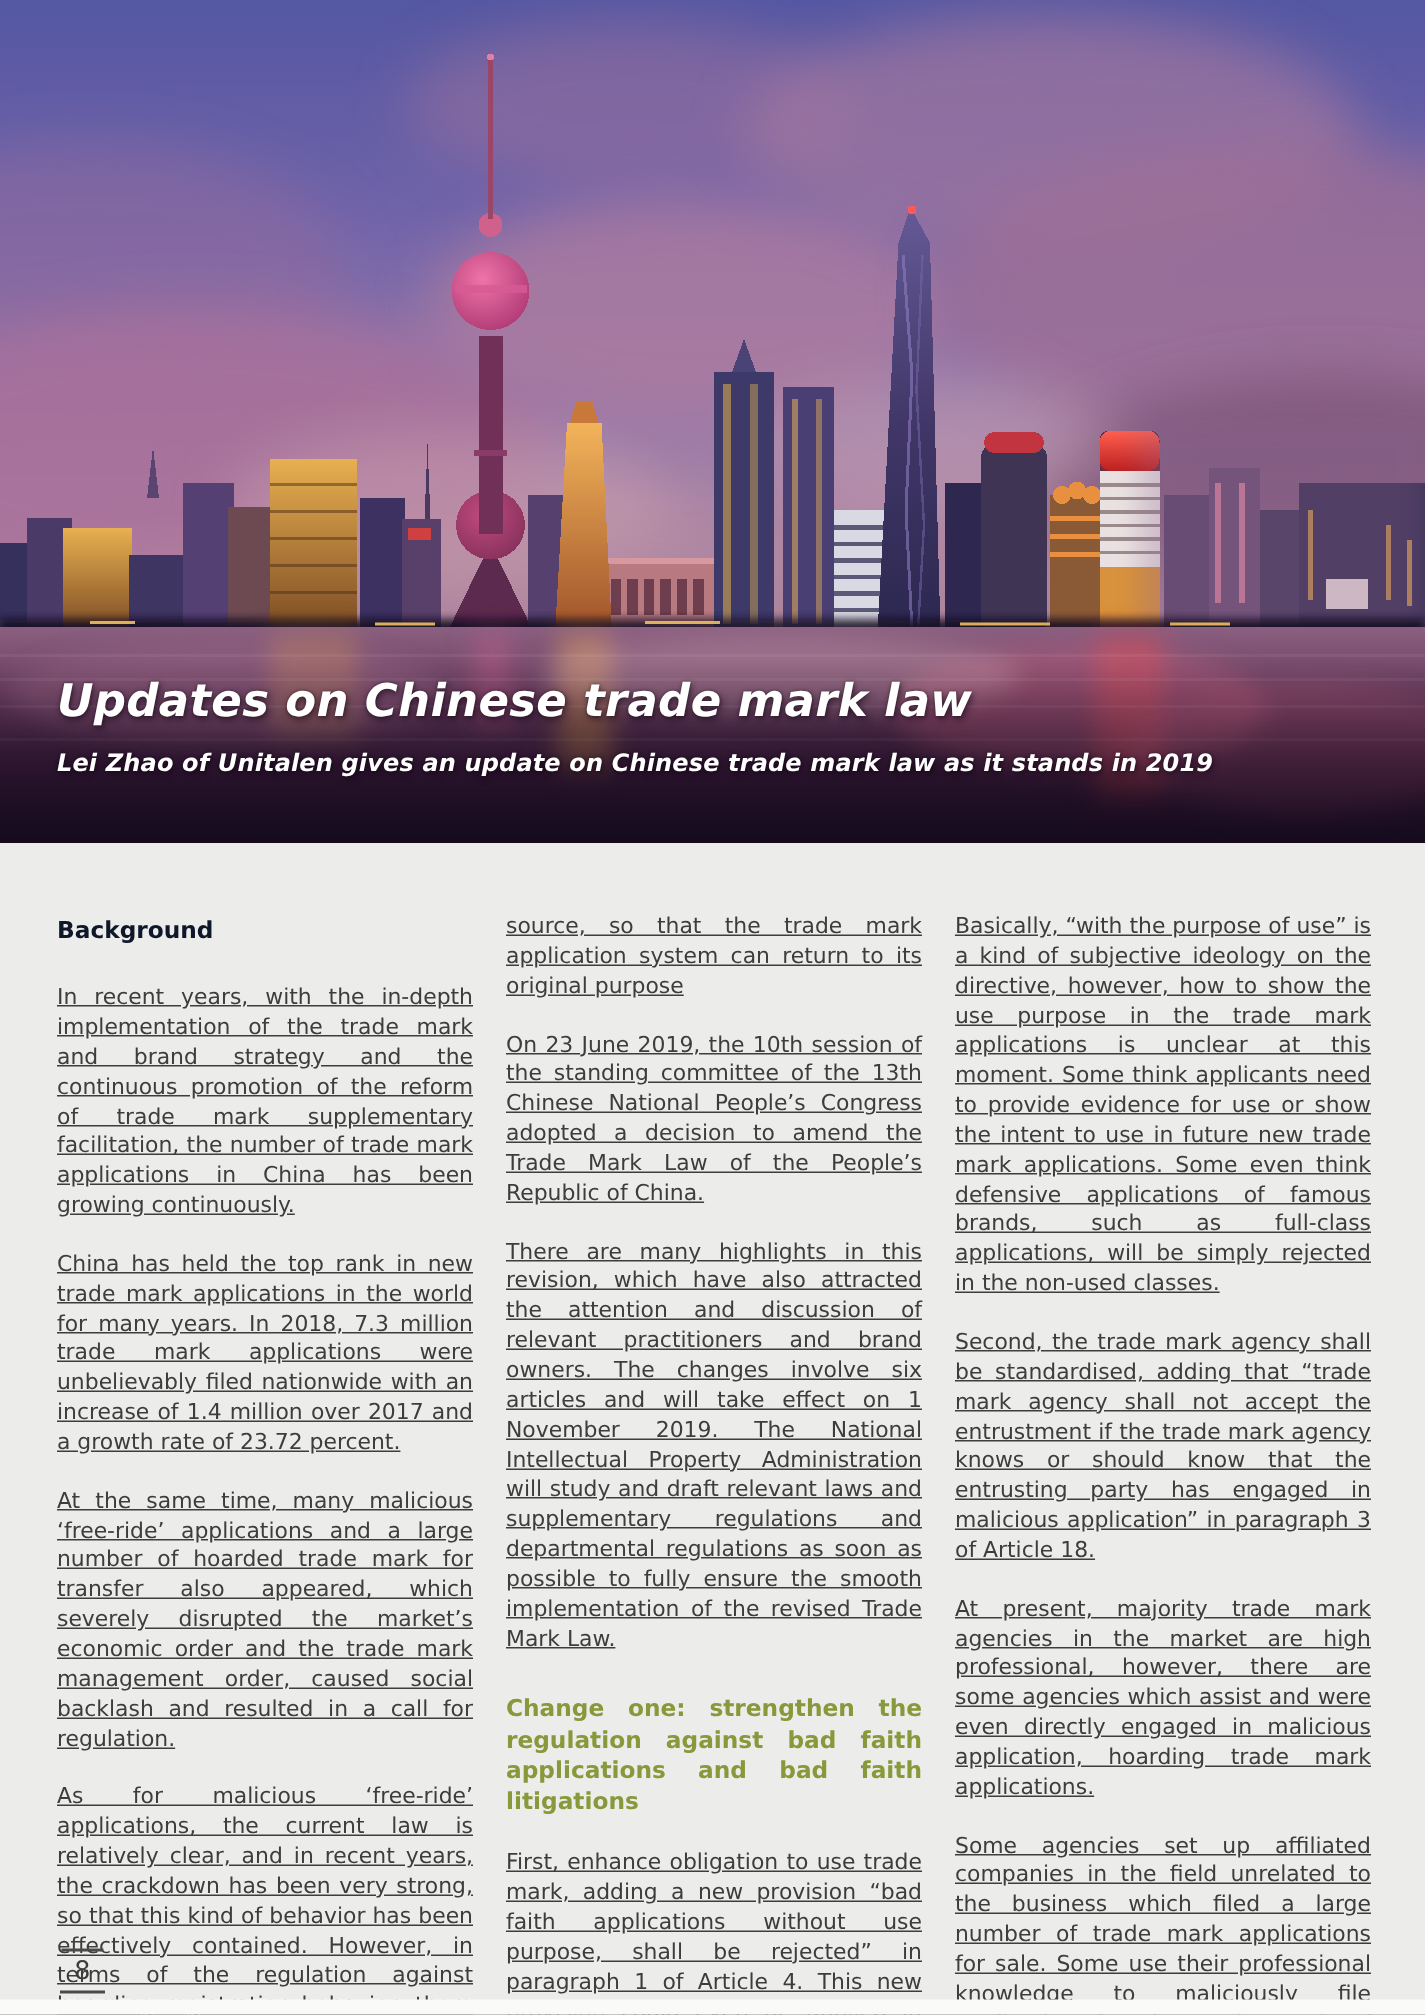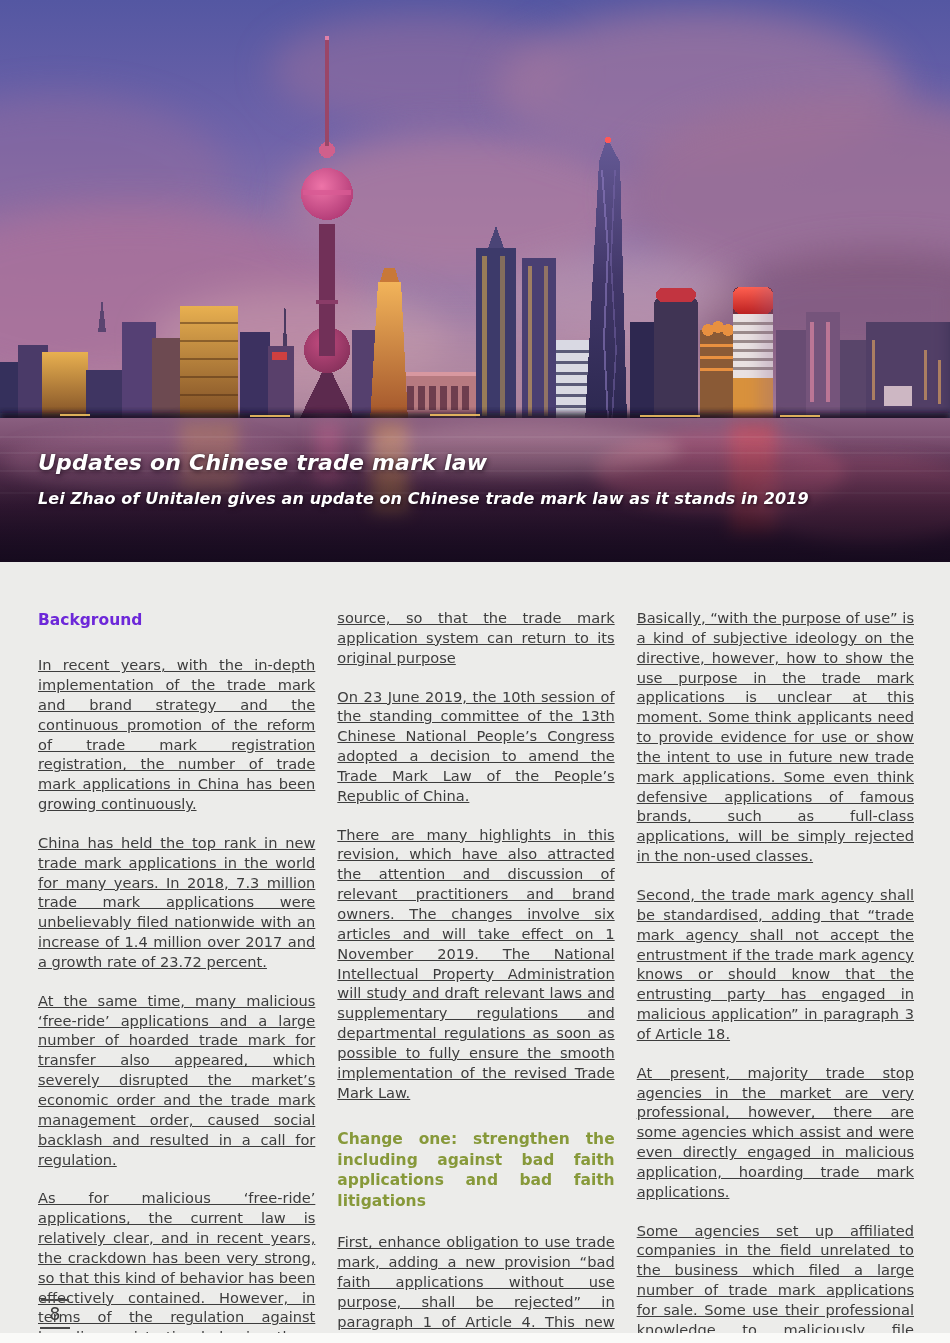--- a/index.html
+++ b/index.html
@@ -13,40 +13,40 @@
   }
   
   .hero{position:relative;width:950px;height:562px;overflow:hidden;}
   .hero svg{display:block;}
   .hero-text{
     position:absolute;left:38px;top:450px;width:880px;
     color:#ffffff;font-style:italic;
   }
   .hero-text h1{
     margin:0 0 14px 0;
-    font-size:22px;font-weight:700;letter-spacing:.2px;
+    font-size:30px;font-weight:700;letter-spacing:.2px;
     text-shadow:1px 2px 5px rgba(20,5,20,.65), 0 0 2px rgba(0,0,0,.4);
   }
   .hero-text p{
     margin:0;
     font-size:16px;font-weight:700;letter-spacing:.1px;
     text-shadow:1px 2px 4px rgba(20,5,20,.65), 0 0 2px rgba(0,0,0,.4);
   }
   
   .content{
     display:grid;
     grid-template-columns:1fr 1fr 1fr;
     column-gap:22px;
     padding:46px 36px 0 38px;
     color:#3d3d3d;
   }
   .col{font-size:14.6px;line-height:1.36;text-align:justify;hyphens:auto;-webkit-hyphens:auto;}
   .col p{margin:0 0 19px 0;text-decoration:underline;}
   h2.green{
-    color:#6d28d9;
+    color:#0f172a;
     font-size:15.5px;font-weight:700;
     margin:2px 0 25px 0;line-height:1.3;
     text-align:left;
   }
   h2.green-sub{
     color:#87993a;
     font-size:15.5px;font-weight:700;
     margin:27px 0 21px 0;line-height:1.32;
     text-align:justify;
   }
@@ -286,38 +286,38 @@
     <div class="hero-text">
       <h1>Updates on Chinese trade mark law</h1>
       <p>Lei Zhao of Unitalen gives an update on Chinese trade mark law as it stands in 2019</p>
     </div>
   </div>
 
   <main class="content">
 
     <section class="col">
       <h2 class="green">Background</h2>
-      <p>In recent years, with the in-depth implementation of the trade mark and brand strategy and the continuous promotion of the reform of trade mark registration registration, the number of trade mark applications in China has been growing continuously.</p>
+      <p>In recent years, with the in-depth implementation of the trade mark and brand strategy and the continuous promotion of the reform of trade mark supplementary facilitation, the number of trade mark applications in China has been growing continuously.</p>
       <p>China has held the top rank in new trade mark applications in the world for many years. In 2018, 7.3 million trade mark applications were unbelievably filed nationwide with an increase of 1.4 million over 2017 and a growth rate of 23.72 percent.</p>
       <p>At the same time, many malicious ‘free-ride’ applications and a large number of hoarded trade mark for transfer also appeared, which severely disrupted the market’s economic order and the trade mark management order, caused social backlash and resulted in a call for regulation.</p>
       <p>As for malicious ‘free-ride’ applications, the current law is relatively clear, and in recent years, the crackdown has been very strong, so that this kind of behavior has been effectively contained. However, in terms of the regulation against hoarding registration behavior, there are currently only provisions in principle in the law, and no direct, clear and operable provisions, leading to insufficient crackdowns in practice. This amendment aims to stop the malicious applications at the</p>
     </section>
 
     <section class="col">
       <p>source, so that the trade mark application system can return to its original purpose</p>
       <p>On 23 June 2019, the 10th session of the standing committee of the 13th Chinese National People’s Congress adopted a decision to amend the Trade Mark Law of the People’s Republic of China.</p>
       <p>There are many highlights in this revision, which have also attracted the attention and discussion of relevant practitioners and brand owners. The changes involve six articles and will take effect on 1 November 2019. The National Intellectual Property Administration will study and draft relevant laws and supplementary regulations and departmental regulations as soon as possible to fully ensure the smooth implementation of the revised Trade Mark Law.</p>
-      <h2 class="green-sub">Change one: strengthen the including against bad faith applications and bad faith litigations</h2>
+      <h2 class="green-sub">Change one: strengthen the regulation against bad faith applications and bad faith litigations</h2>
       <p>First, enhance obligation to use trade mark, adding a new provision “bad faith applications without use purpose, shall be rejected” in paragraph 1 of Article 4. This new provision could even be applied in the very early examination stage by the Chinese Trade Mark Office (CTMO) and could be used in opposition and invalidation actions as a reasonable ground by the CTMO and any parties including brand owners.</p>
     </section>
 
     <section class="col">
       <p>Basically, “with the purpose of use” is a kind of subjective ideology on the directive, however, how to show the use purpose in the trade mark applications is unclear at this moment. Some think applicants need to provide evidence for use or show the intent to use in future new trade mark applications. Some even think defensive applications of famous brands, such as full-class applications, will be simply rejected in the non-used classes.</p>
       <p>Second, the trade mark agency shall be standardised, adding that “trade mark agency shall not accept the entrustment if the trade mark agency knows or should know that the entrusting party has engaged in malicious application” in paragraph 3 of Article 18.</p>
-      <p>At present, majority trade stop agencies in the market are very professional, however, there are some agencies which assist and were even directly engaged in malicious application, hoarding trade mark applications.</p>
+      <p>At present, majority trade mark agencies in the market are high professional, however, there are some agencies which assist and were even directly engaged in malicious application, hoarding trade mark applications.</p>
       <p>Some agencies set up affiliated companies in the field unrelated to the business which filed a large number of trade mark applications for sale. Some use their professional knowledge to maliciously file application for the trade mark of customers, ask for high transfer fees. Those have caused a bad impact on society. Under the new amendment, the trade mark agency shall not accept entrustment for bad faith applications, otherwise, the trade mark agency will be punished.</p>
     </section>
 
   </main>
 
   <footer class="pagefoot">
     <div class="rule top"></div>
     <div class="num">8</div>
     <div class="rule bottom"></div>
   </footer>

